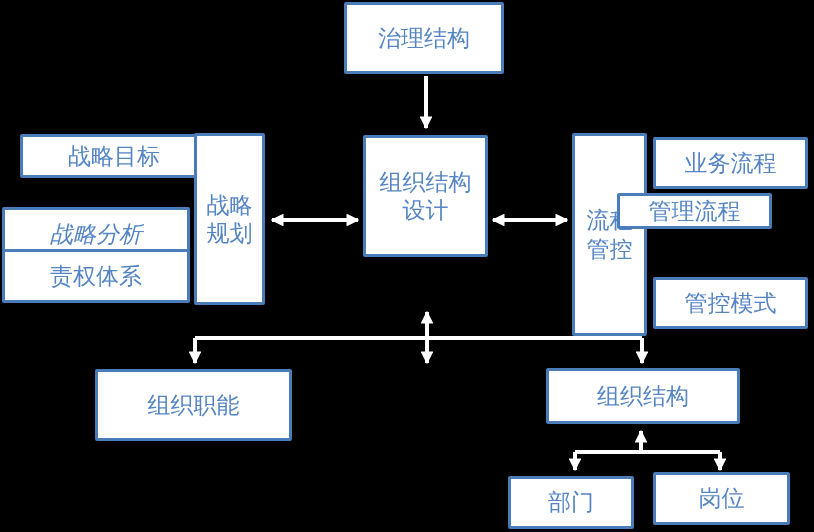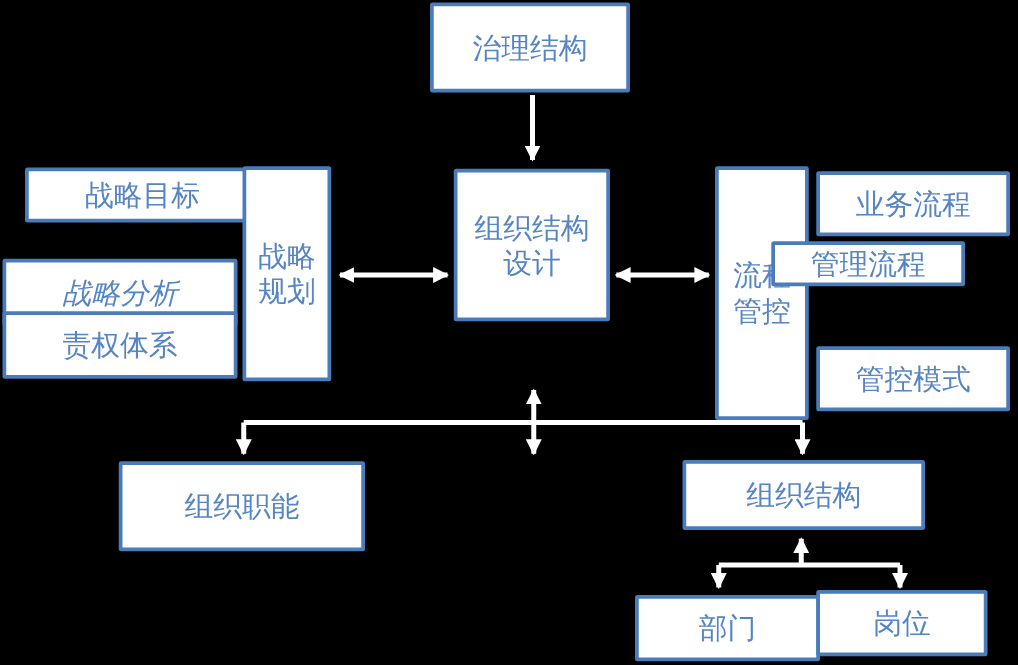--- a/index.html
+++ b/index.html
@@ -51,21 +51,21 @@
   
   .n-proc-group   { left: 572px; top: 133px; width: 75px;  height: 203px; }
   .n-proc-0       { left: 653px; top: 137px; width: 155px; height: 52px; }
   .n-proc-1       { left: 617px; top: 193px; width: 155px; height: 36px; }
   .n-proc-2       { left: 653px; top: 249px; width: 155px; height: 52px; margin-top: 28px; }
   
   .n-bottom-0     { left: 95px;  top: 369px; width: 197px; height: 72px; }
   .n-bottom-1     { left: 327px; top: 369px; width: 196px; height: 54px; }
   .n-bottom-2     { left: 546px; top: 368px; width: 194px; height: 56px; }
   
-  .n-dept         { left: 508px; top: 476px; width: 148px; height: 53px; }
+  .n-dept         { left: 508px; top: 476px; width: 126px; height: 53px; }
   .n-post         { left: 653px; top: 472px; width: 137px; height: 53px; }
 </style>
 </head>
 <body>
 
 <div id="canvas">
 
   <svg id="connectors" viewBox="0 0 814 532" xmlns="http://www.w3.org/2000/svg">
     <defs>
       <marker id="ah" viewBox="0 0 10 10" refX="9" refY="5" markerWidth="3.2" markerHeight="3.2" orient="auto-start-reverse" markerUnits="strokeWidth">

